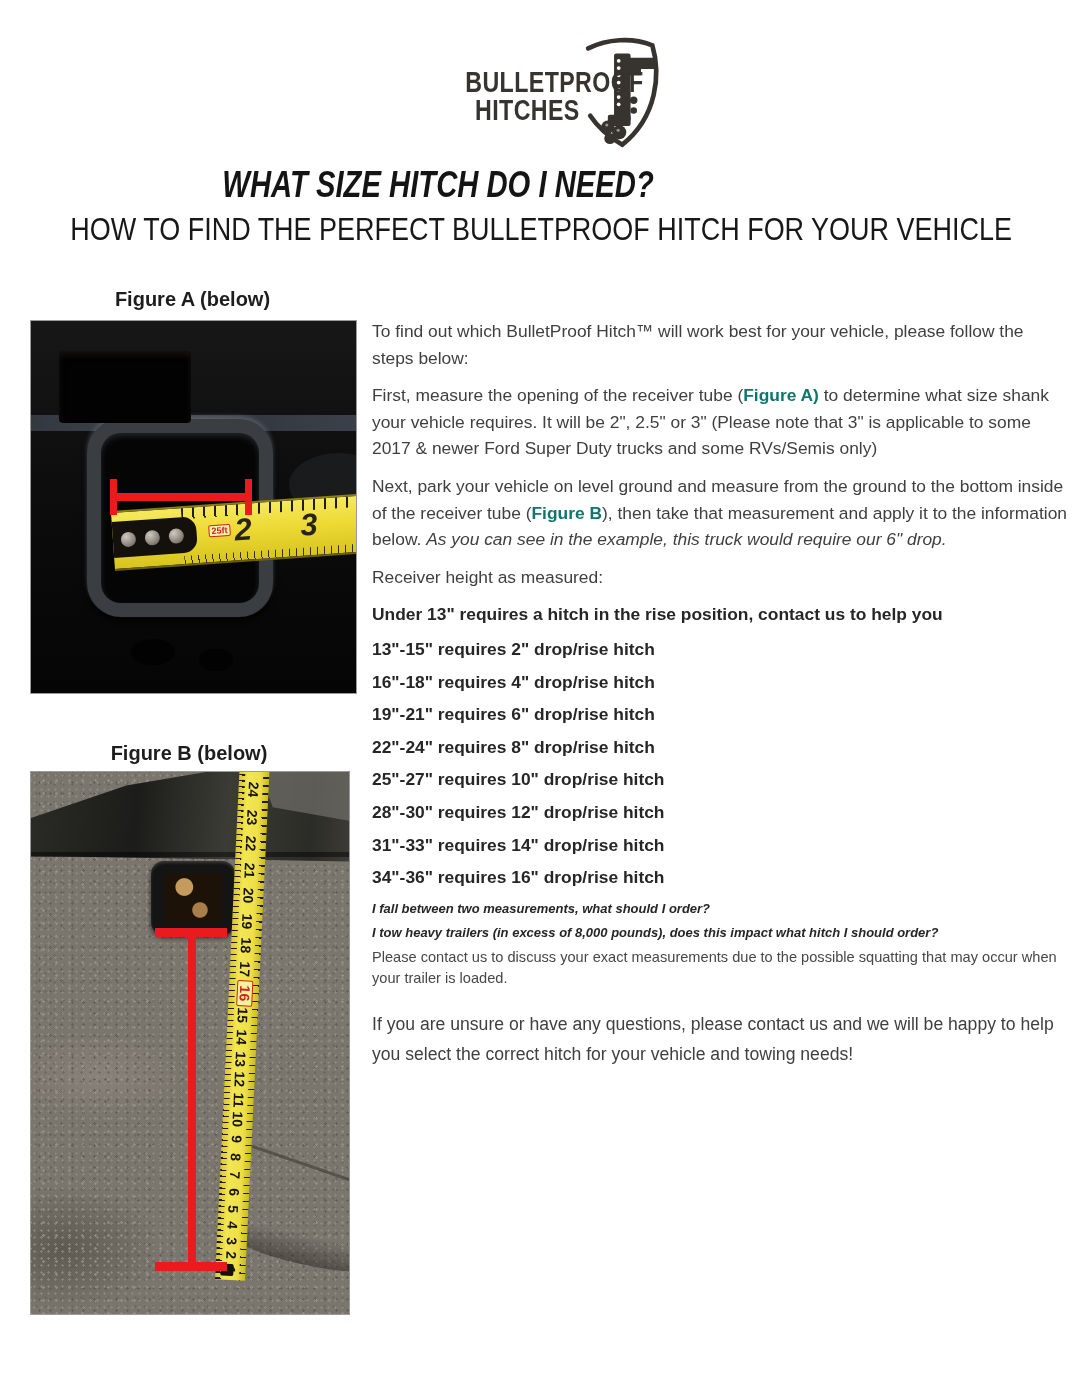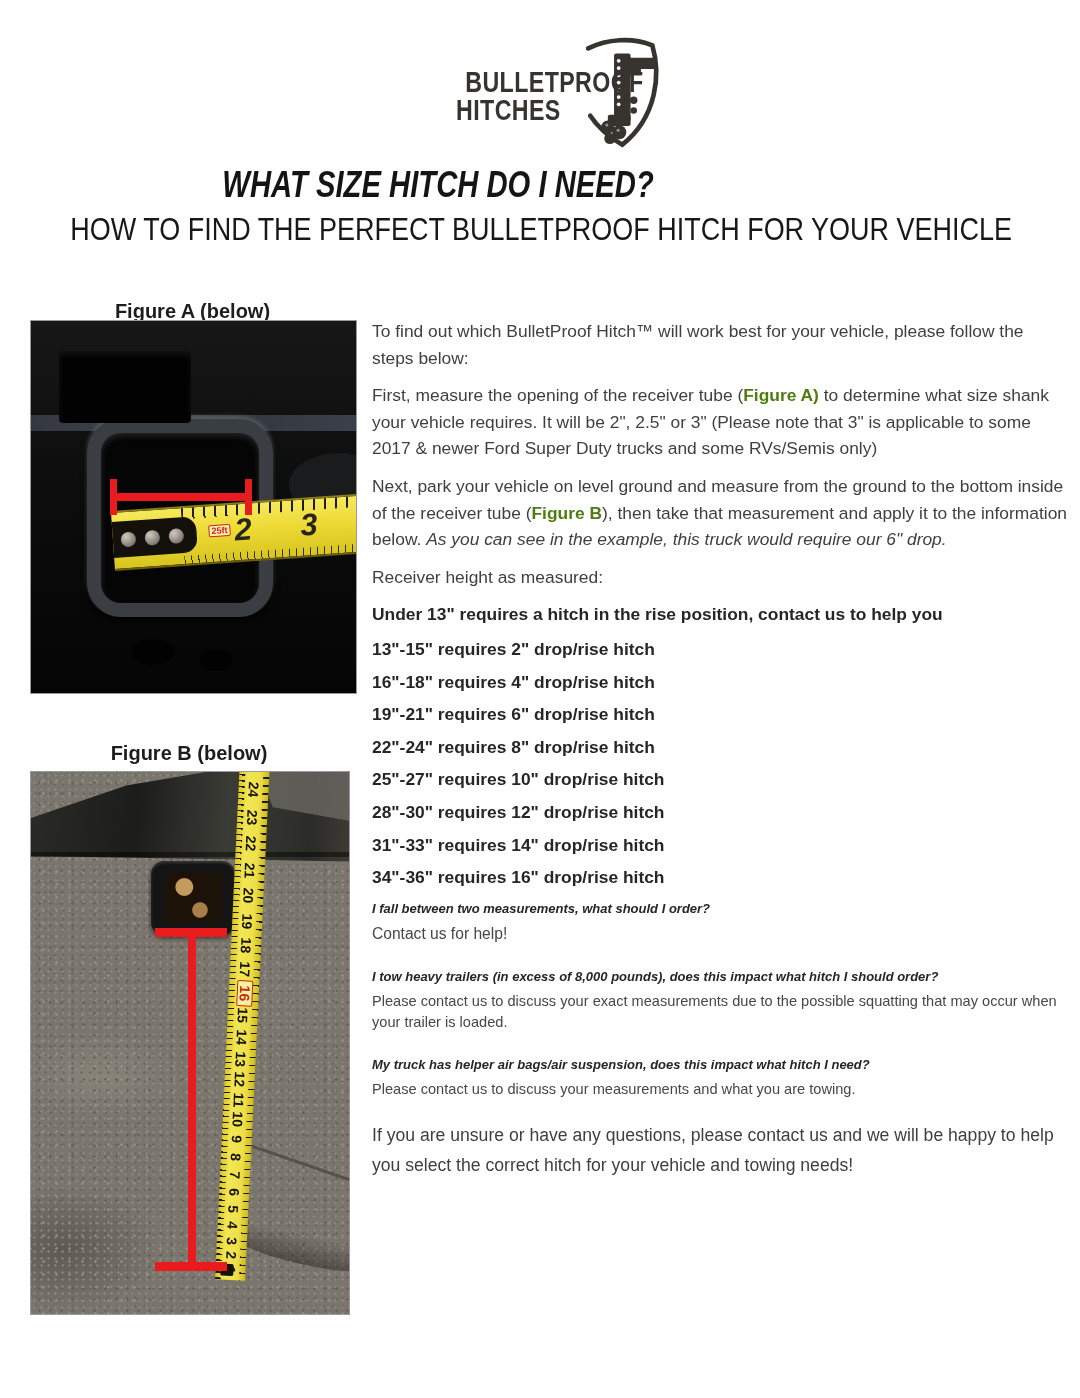--- a/index.html
+++ b/index.html
@@ -2,34 +2,34 @@
 <html><head>
 <meta charset="utf-8">
 <style>
   html,body{margin:0;padding:0;background:#fff;}
   .page{position:relative;width:1080px;height:1398px;background:#fff;overflow:hidden;
         font-family:"Liberation Sans","DejaVu Sans",sans-serif;color:#3f3f3f;}
 
   
   .logo{position:absolute;left:443px;top:36px;width:230px;height:122px;}
   .logo-shield{position:absolute;left:118px;top:0;width:104px;height:118px;}
-  .logo-text{position:absolute;left:0;top:32px;width:150px;text-align:left;
+  .logo-text{position:absolute;left:0;top:32px;width:150px;text-align:right;
              font-weight:700;color:#37332e;line-height:28px;font-size:29px;letter-spacing:.5px;}
   .logo-text .fitline{display:inline-block;transform:scaleX(.8);transform-origin:center;white-space:nowrap;}
 
   .title-row{position:absolute;left:0;top:164px;width:876px;text-align:center;color:#141414;}
   .title-row .t{display:inline-block;font-size:37px;font-weight:700;font-style:italic;
                 letter-spacing:0;transform:scaleX(.79);transform-origin:center;white-space:nowrap;}
   .subtitle-row{position:absolute;left:0;top:212px;width:1080px;text-align:right;color:#181818;}
   .subtitle-row .t{display:inline-block;font-size:31px;font-weight:400;
                    transform:scaleX(.87);transform-origin:center;white-space:nowrap;letter-spacing:0;}
 
   
   .fig-label{position:absolute;font-size:20px;font-weight:700;color:#1d1d1d;text-align:center;}
-  .fig-label.a{left:30px;top:300px;width:325px;}
+  .fig-label.a{left:30px;top:288px;width:325px;}
   .fig-label.b{left:30px;top:742px;width:318px;}
 
   
   .photoA{position:absolute;left:30px;top:320px;width:325px;height:372px;border:1px solid #9a9a9a;
           background:linear-gradient(180deg,#171717 0%,#101010 30%,#0a0a0a 60%,#050505 100%);overflow:hidden;}
   .pa-band{position:absolute;left:0;top:94px;width:100%;height:16px;background:linear-gradient(90deg,#3a4049,#474d57 40%,#3a4049 70%,#424854);opacity:.85;}
   .pa-shadow-right{position:absolute;left:258px;top:132px;width:100px;height:64px;border-radius:50%;background:#191b1d;}
   .pa-recv{position:absolute;left:56px;top:98px;width:186px;height:198px;border-radius:34px;
            background:#3a3d41;box-shadow:0 -3px 4px rgba(150,160,170,.35), 0 4px 6px rgba(0,0,0,.8);}
   .pa-recv-in{position:absolute;left:14px;top:14px;right:14px;bottom:14px;border-radius:20px;background:#050505;
@@ -98,21 +98,21 @@
   .pb-shadow{position:absolute;left:196px;top:462px;width:150px;height:30px;
              background:linear-gradient(180deg,rgba(35,32,27,0),rgba(35,32,27,.5));
              transform:rotate(13deg);border-radius:50%;}
   .redB-v{position:absolute;left:157px;top:162px;width:8px;height:334px;background:#ea1b1e;}
   .redB-top{position:absolute;left:124px;top:156px;width:72px;height:9px;background:#ea1b1e;}
   .redB-bot{position:absolute;left:124px;top:490px;width:72px;height:9px;background:#ea1b1e;}
 
   
   .rightcol{position:absolute;left:372px;top:318px;width:697px;font-size:17.4px;line-height:26.6px;color:#3f3f3f;}
   .rightcol p{margin:0 0 11px 0;}
-  .rightcol .b{font-weight:700;color:#4d7c0f;}
+  .rightcol .b{font-weight:700;color:#0f766e;}
   .rightcol .i{font-style:italic;}
   .recv-head{margin:14px 0 7px 0;}
   .rule{font-weight:700;color:#262626;margin:0 0 6px 0;line-height:26.6px;}
   .rule.under{margin-bottom:8px;}
   .faq-head{margin:32px 0 6px 0;}
   .faq-q{font-weight:700;font-style:italic;color:#262626;font-size:13px;line-height:24px;margin:0;}
   .faq-a{font-size:14.6px;line-height:21px;color:#474747;margin:2px 0 20px 0;}
   .faq-item:first-of-type .faq-a{font-size:15.6px;line-height:22px;}
   .closing{margin-top:24px;font-size:17.6px;line-height:30px;}
 </style>
@@ -236,27 +236,22 @@
         <div class="rule">19"-21" requires 6" drop/rise hitch</div>
         <div class="rule">22"-24" requires 8" drop/rise hitch</div>
         <div class="rule">25"-27" requires 10" drop/rise hitch</div>
         <div class="rule">28"-30" requires 12" drop/rise hitch</div>
         <div class="rule">31"-33" requires 14" drop/rise hitch</div>
         <div class="rule">34"-36" requires 16" drop/rise hitch</div>
       </div>
     <div>
         <div class="faq-item">
           <div class="faq-q">I fall between two measurements, what should I order?</div>
-          <div class="faq-a">Contact us for help!</div>
         </div>
         <div class="faq-item">
           <div class="faq-q">I tow heavy trailers (in excess of 8,000 pounds), does this impact what hitch I should order?</div>
           <div class="faq-a">Please contact us to discuss your exact measurements due to the possible squatting that may occur when your trailer is loaded.</div>
         </div>
-        <div class="faq-item">
-          <div class="faq-q">My truck has helper air bags/air suspension, does this impact what hitch I need?</div>
-          <div class="faq-a">Please contact us to discuss your measurements and what you are towing.</div>
-        </div>
       </div>
     <p class="closing">If you are unsure or have any questions, please contact us and we will be happy to help you select the correct hitch for your vehicle and towing needs!</p>
   </div>
 
 </div>
 
 </body></html>

